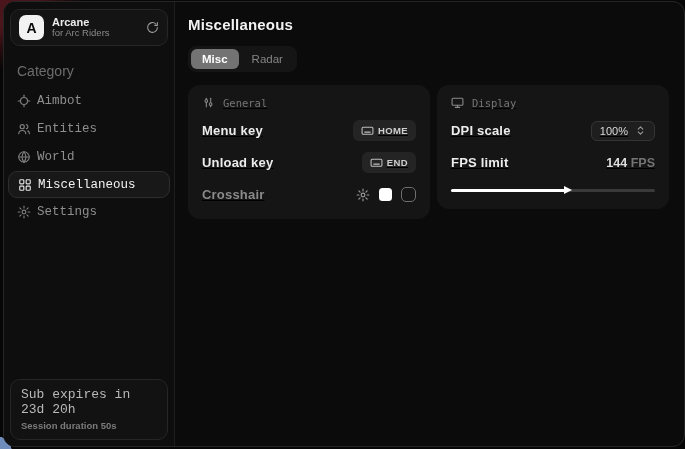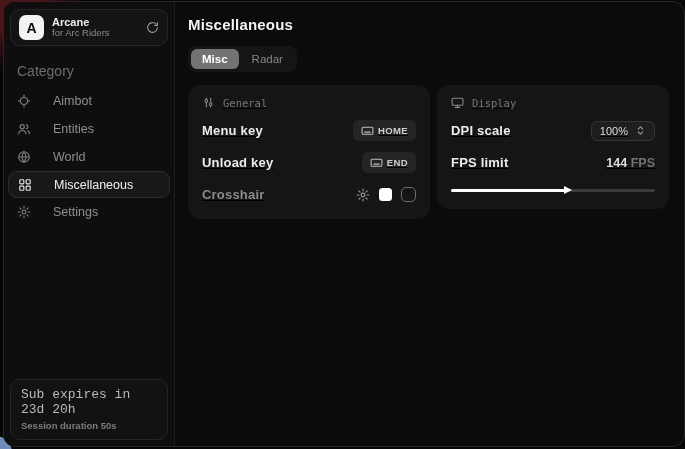--- a/index.html
+++ b/index.html
@@ -43,23 +43,24 @@
     display:flex; align-items:center; justify-content:center;
     flex:0 0 25px;
   }
   .brand-text { line-height:1.15; }
   .brand-title { font-size:11px; font-weight:bold; color:#ededed; }
   .brand-sub { font-size:9.5px; color:#8b8b8b; }
   .brand-action { margin-left:auto; color:#9a9a9a; display:flex; }
   .category-label { margin:17px 13px 8px 13px; font-size:14px; color:#6c6c6c; }
   .nav { display:flex; flex-direction:column; }
   .nav-item {
-    height:28px; display:flex; align-items:center; gap:22px;
+    height:28px; display:flex; align-items:center; gap:6px;
     padding:0 13px; color:#8f8f8f; font-size:12.5px;
     cursor:pointer;
+    font-family:Liberation Mono, monospace;
   }
   .nav-item .ic { display:flex; color:#7d7d7d; }
   .nav-item.active {
     margin:0 4px; padding:0 9px; height:27px;
     background:#181818; border:1px solid #2d2d2d; border-radius:9px;
     color:#f2f2f2;
   }
   .nav-item.active .ic { color:#e6e6e6; }
   .side-footer {
     position:absolute; left:6px; right:6px; bottom:6px;

